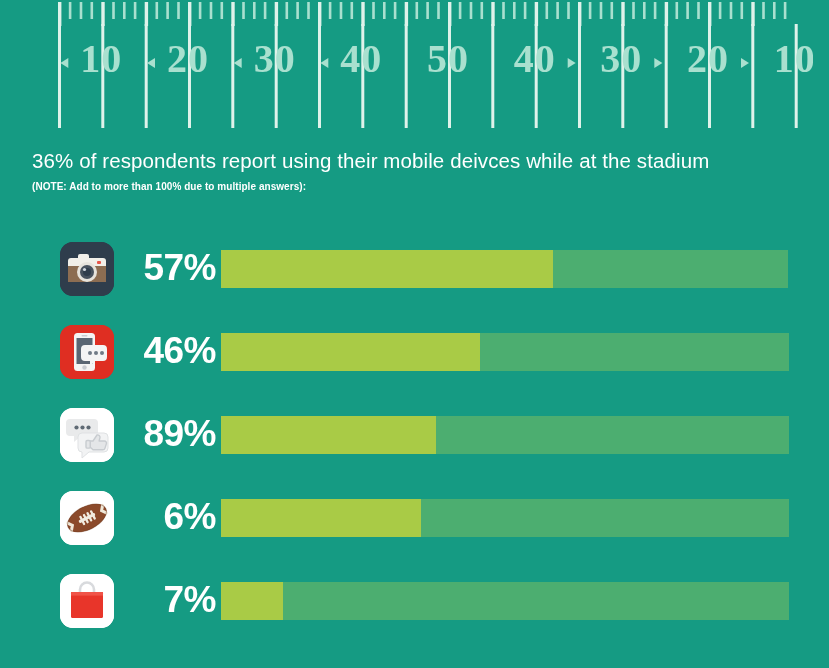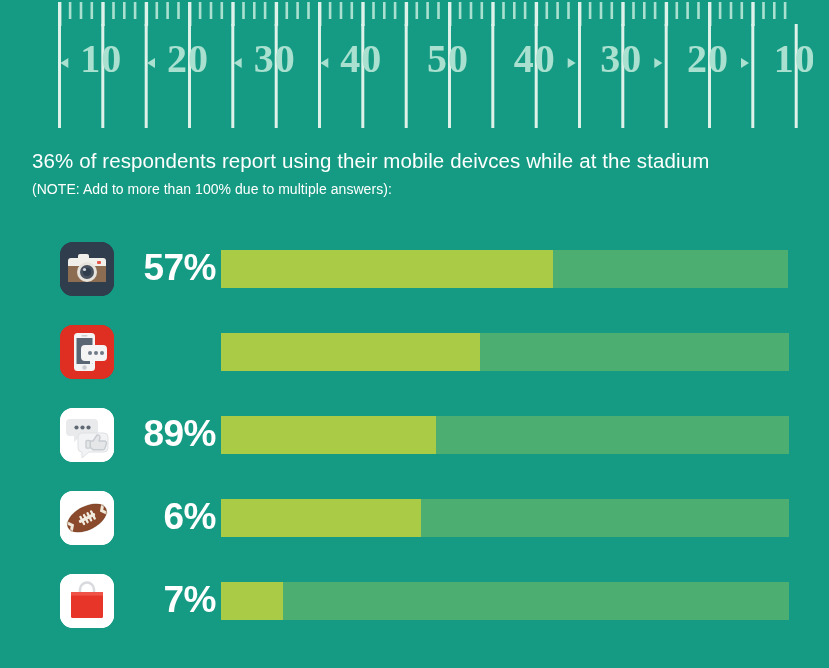--- a/index.html
+++ b/index.html
@@ -50,22 +50,22 @@
     color: #ffffff;
     font-size: 20.5px;
     font-weight: 400;
     letter-spacing: 0.1px;
     line-height: 1.22;
     margin: 0;
     white-space: nowrap;
   }
   .subnote {
     color: #ffffff;
-    font-size: 14px;
-    font-weight: 400;
+    font-size: 10px;
+    font-weight: 700;
     letter-spacing: 0.05px;
     margin: 8px 0 0 0;
     white-space: nowrap;
   }
 
   
   .rows {
     position: absolute;
     left: 12px;
     top: 237px;
@@ -273,20 +273,21 @@
           <rect x="14" y="8" width="21" height="38" rx="3.5" fill="#f4f4f4"></rect>
           <rect x="16.5" y="13" width="16" height="26" fill="#5a6673"></rect>
           <rect x="21.5" y="10" width="6" height="1.6" rx="0.8" fill="#c9ccd1"></rect>
           <circle cx="24.5" cy="42.5" r="2.2" fill="#c9ccd1"></circle>
           <path d="M25 20 h18 a4 4 0 0 1 4 4 v8 a4 4 0 0 1 -4 4 h-8 l-5 5 v-5 h-5 a4 4 0 0 1 -4 -4 v-8 a4 4 0 0 1 4 -4 z" fill="#f4f4f4"></path>
           <circle cx="30" cy="28" r="2" fill="#6f7a86"></circle>
           <circle cx="36" cy="28" r="2" fill="#6f7a86"></circle>
           <circle cx="42" cy="28" r="2" fill="#6f7a86"></circle>
         </svg>
       </div>
+      <div class="pct">46%</div>
       <div class="bar-track" style="width:568px">
         <div class="bar-fill" style="width:259px"></div>
       </div>
     </div>
 
     <div class="row row-2">
       <div class="icon-tile" style="background:#ffffff">
         <svg width="54" height="54" viewBox="0 0 54 54">
           <rect x="0" y="0" width="54" height="54" fill="#ffffff"></rect>
           <path d="M10 11 h24 a4 4 0 0 1 4 4 v9 a4 4 0 0 1 -4 4 h-13 l-7 6 v-6 h-4 a4 4 0 0 1 -4 -4 v-9 a4 4 0 0 1 4 -4 z" fill="#e9eaeb"></path>

